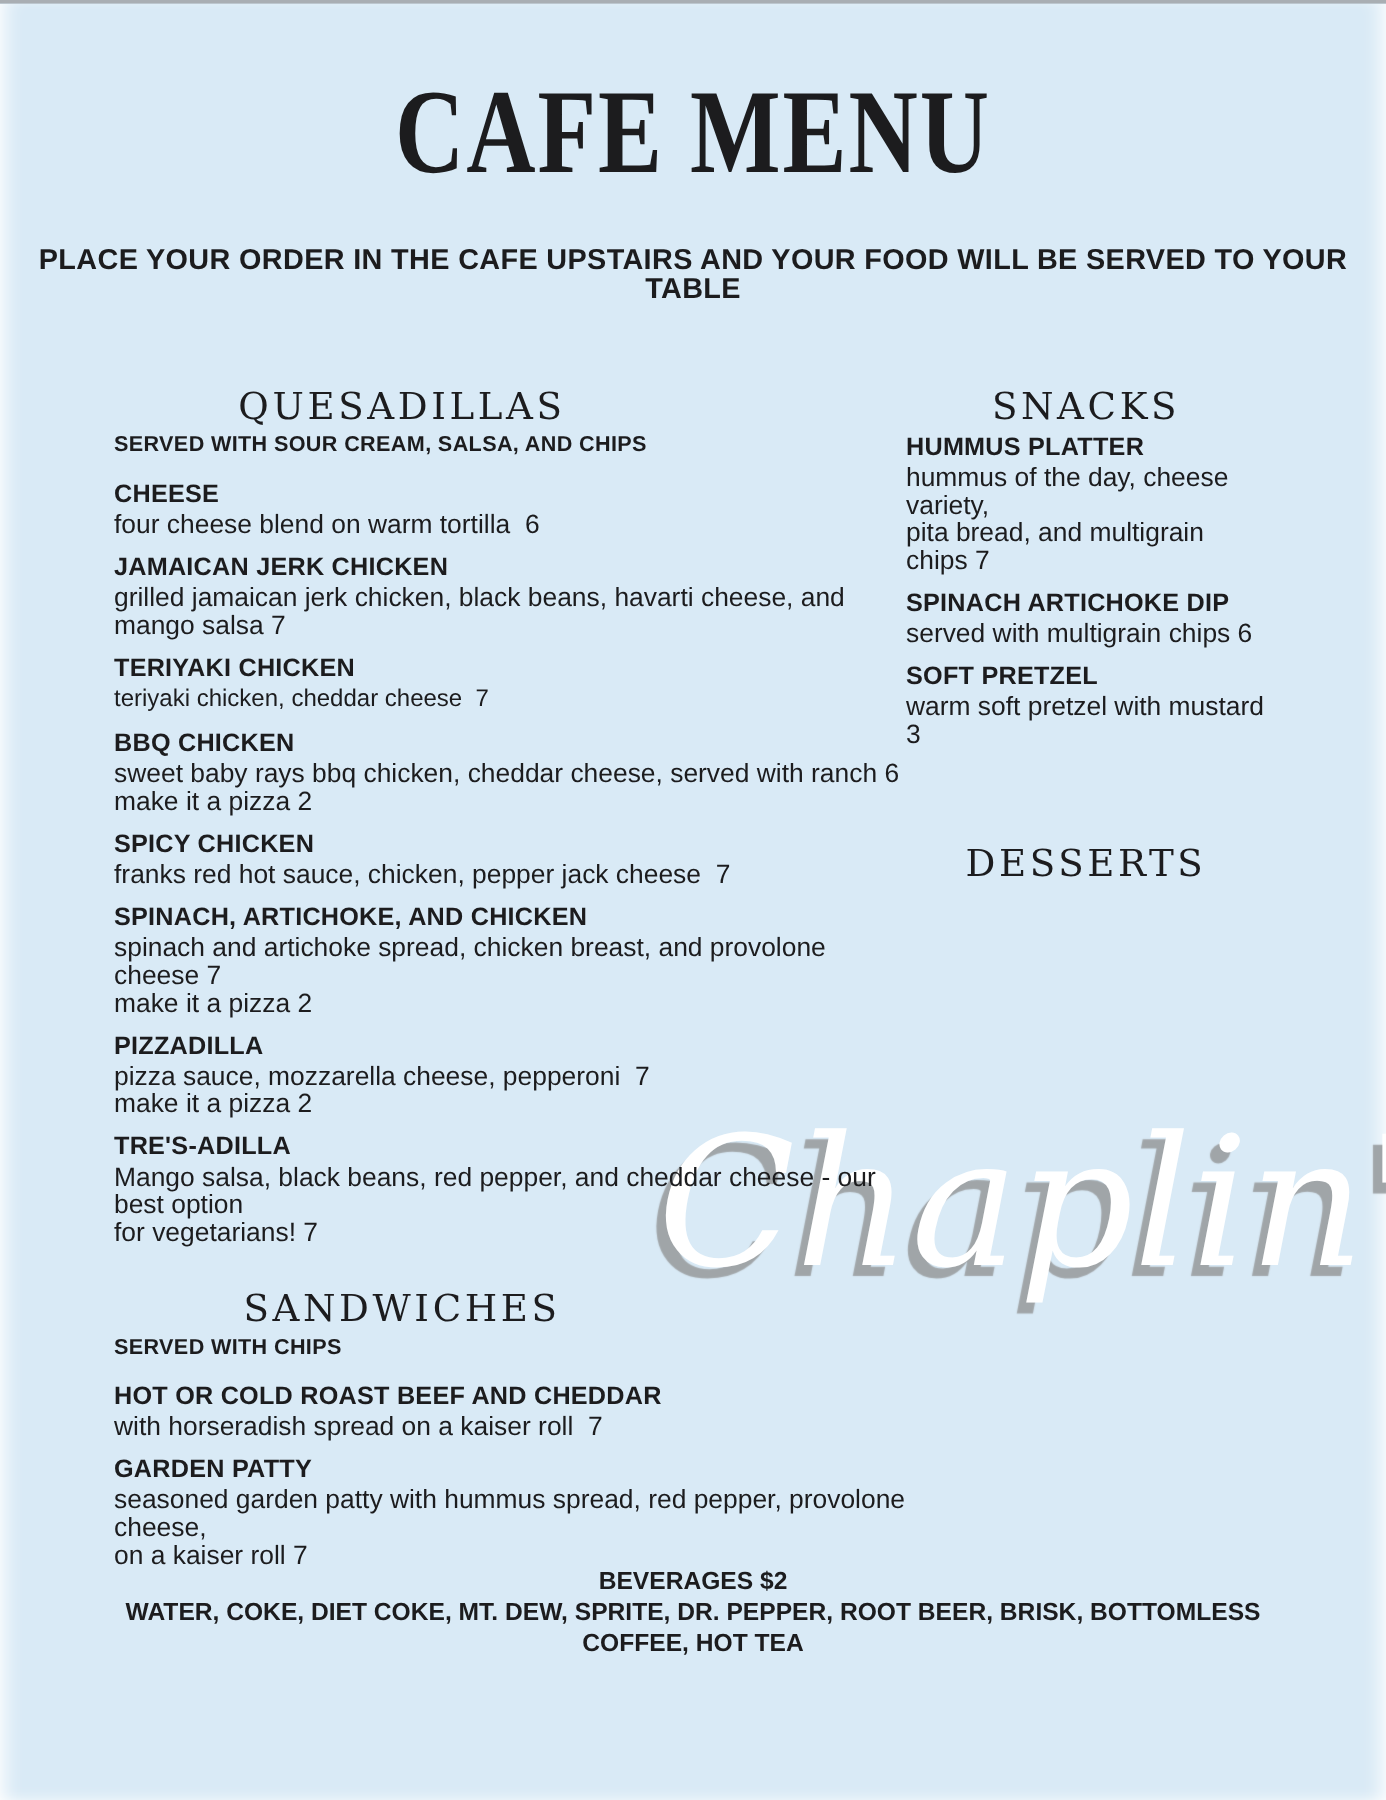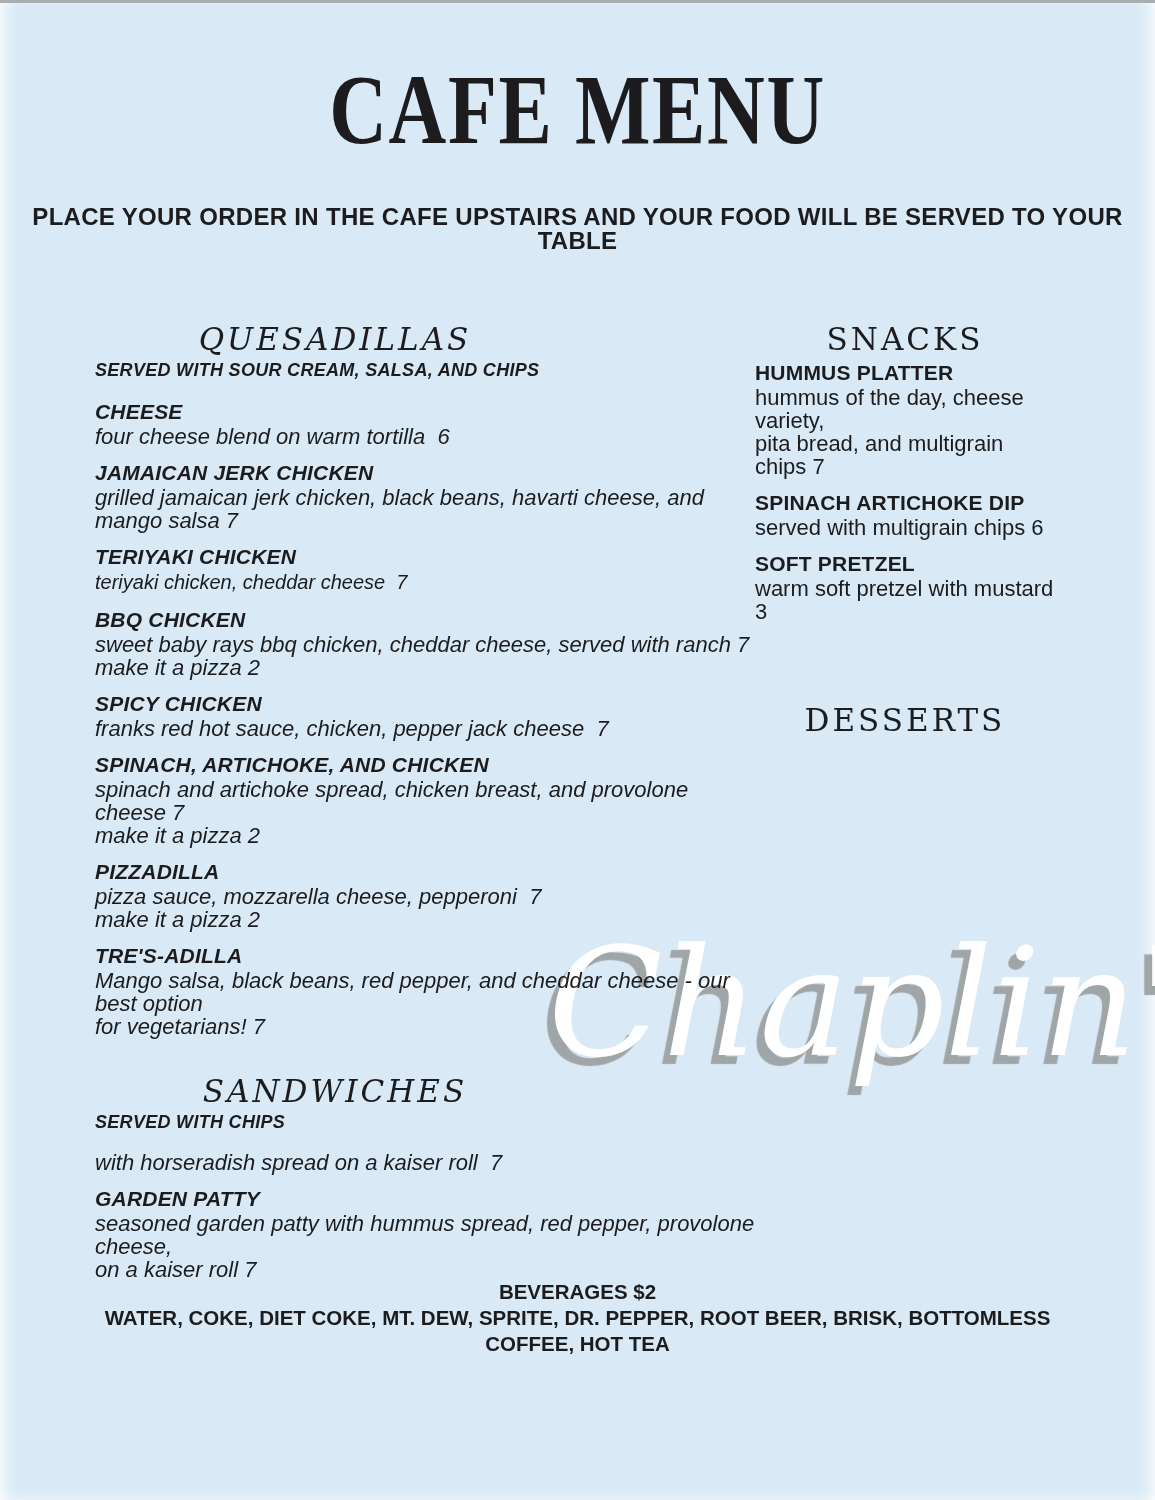--- a/index.html
+++ b/index.html
@@ -44,21 +44,21 @@
     letter-spacing:0.3px;
   }
   .columns{
     position:relative;
     z-index:2;
     display:flex;
     justify-content:space-between;
     padding:0 100px 0 95px;
     margin-top:67px;
   }
-  .col-left{width:660px;font-style:italic;}
+  .col-left{width:660px;}
   .col-right{width:300px;}
   .section-heading{
     font-family:"DejaVu Serif", serif;
     font-weight:400;
     font-size:31px;
     line-height:38px;
     letter-spacing:3px;
     text-align:center;
     margin:0 0 2px 0;
     white-space:nowrap;
@@ -137,21 +137,21 @@
             <div class="menu-item">
               <div class="item-name">JAMAICAN JERK CHICKEN</div>
               <div class="item-desc">grilled jamaican jerk chicken, black beans, havarti cheese, and mango salsa 7</div>
             </div>
             <div class="menu-item">
               <div class="item-name">TERIYAKI CHICKEN</div>
               <div class="item-desc desc-large">teriyaki chicken, cheddar cheese  7</div>
             </div>
             <div class="menu-item">
               <div class="item-name">BBQ CHICKEN</div>
-              <div class="item-desc">sweet baby rays bbq chicken, cheddar cheese, served with ranch 7</div>
+              <div class="item-desc">sweet baby rays bbq chicken, cheddar cheese, served with ranch 6</div>
               <div class="item-desc">make it a pizza 2</div>
             </div>
             <div class="menu-item">
               <div class="item-name">SPICY CHICKEN</div>
               <div class="item-desc">franks red hot sauce, chicken, pepper jack cheese  7</div>
             </div>
             <div class="menu-item">
               <div class="item-name">SPINACH, ARTICHOKE, AND CHICKEN</div>
               <div class="item-desc">spinach and artichoke spread, chicken breast, and provolone cheese 7</div>
               <div class="item-desc">make it a pizza 2</div>
@@ -166,20 +166,21 @@
               <div class="item-desc">Mango salsa, black beans, red pepper, and cheddar cheese - our best option</div>
               <div class="item-desc">for vegetarians! 7</div>
             </div>
           </div>
       </div>
       <div class="menu-section section-sandwiches">
         <div class="section-heading">SANDWICHES</div>
         <div class="section-note">SERVED WITH CHIPS</div>
         <div class="section-items">
             <div class="menu-item">
+              <div class="item-name">HOT OR COLD ROAST BEEF AND CHEDDAR</div>
               <div class="item-desc">with horseradish spread on a kaiser roll  7</div>
             </div>
             <div class="menu-item">
               <div class="item-name">GARDEN PATTY</div>
               <div class="item-desc">seasoned garden patty with hummus spread, red pepper, provolone cheese,</div>
               <div class="item-desc">on a kaiser roll 7</div>
             </div>
           </div>
       </div>
     </div>

